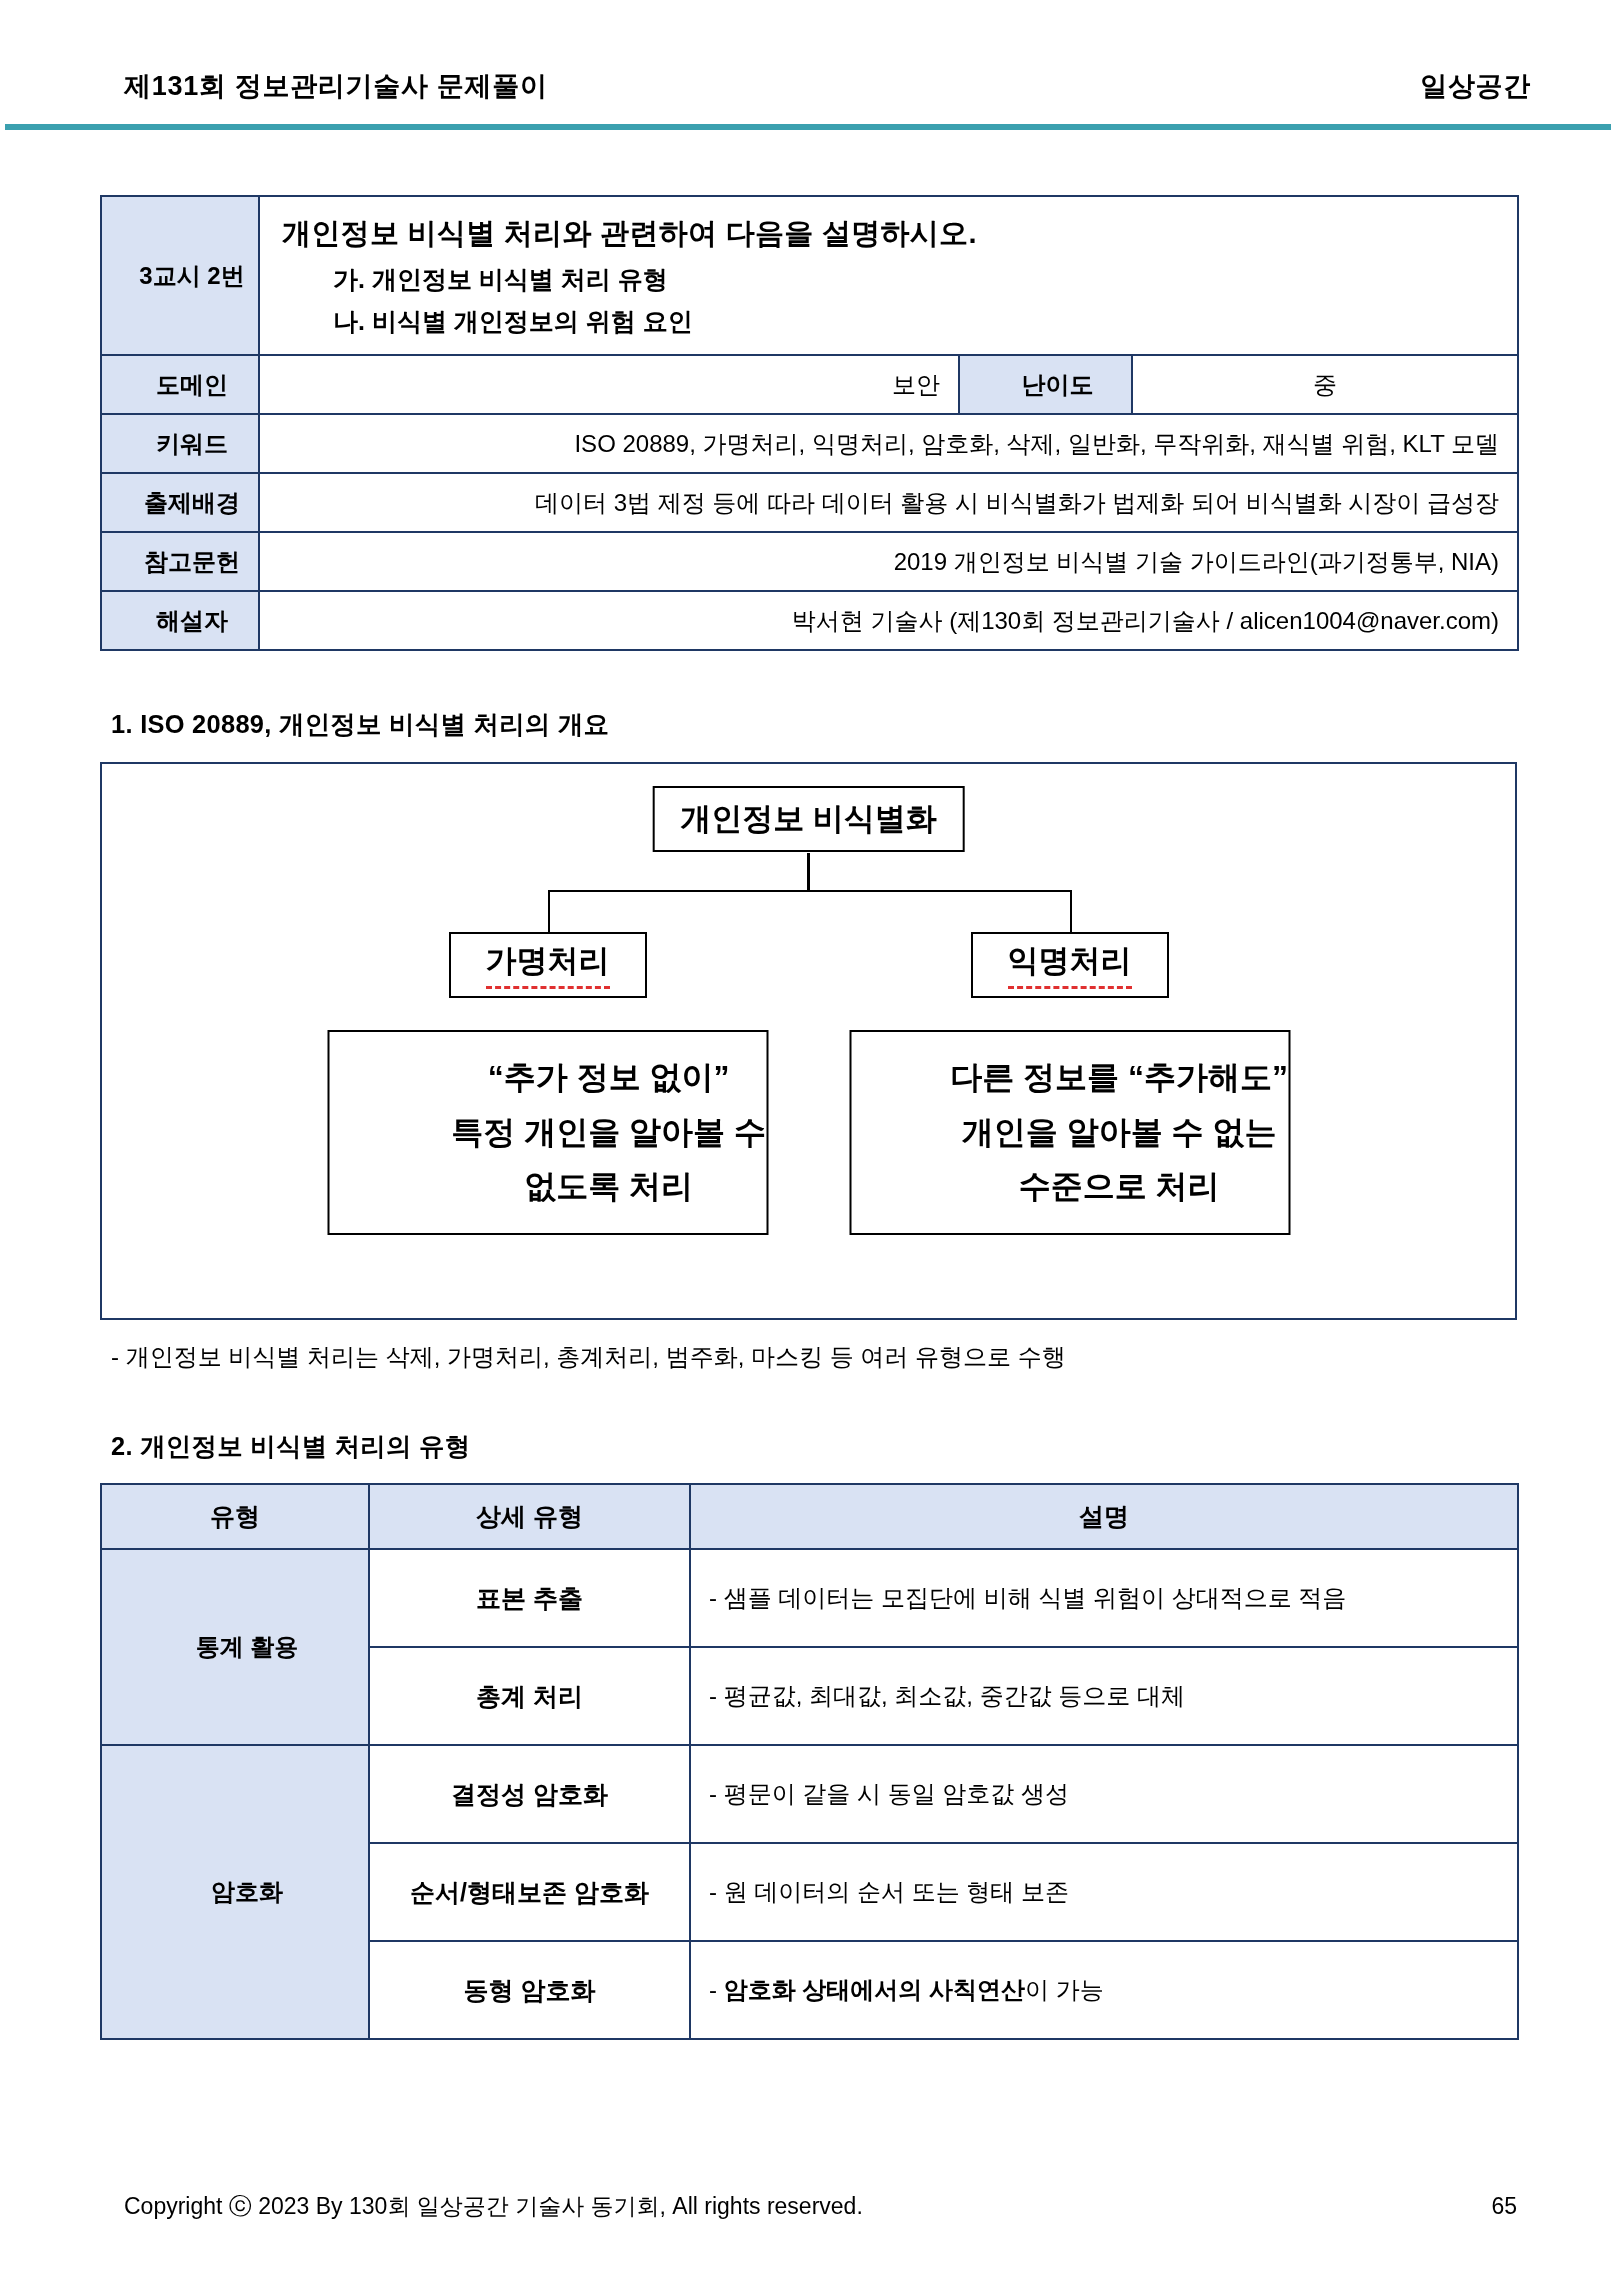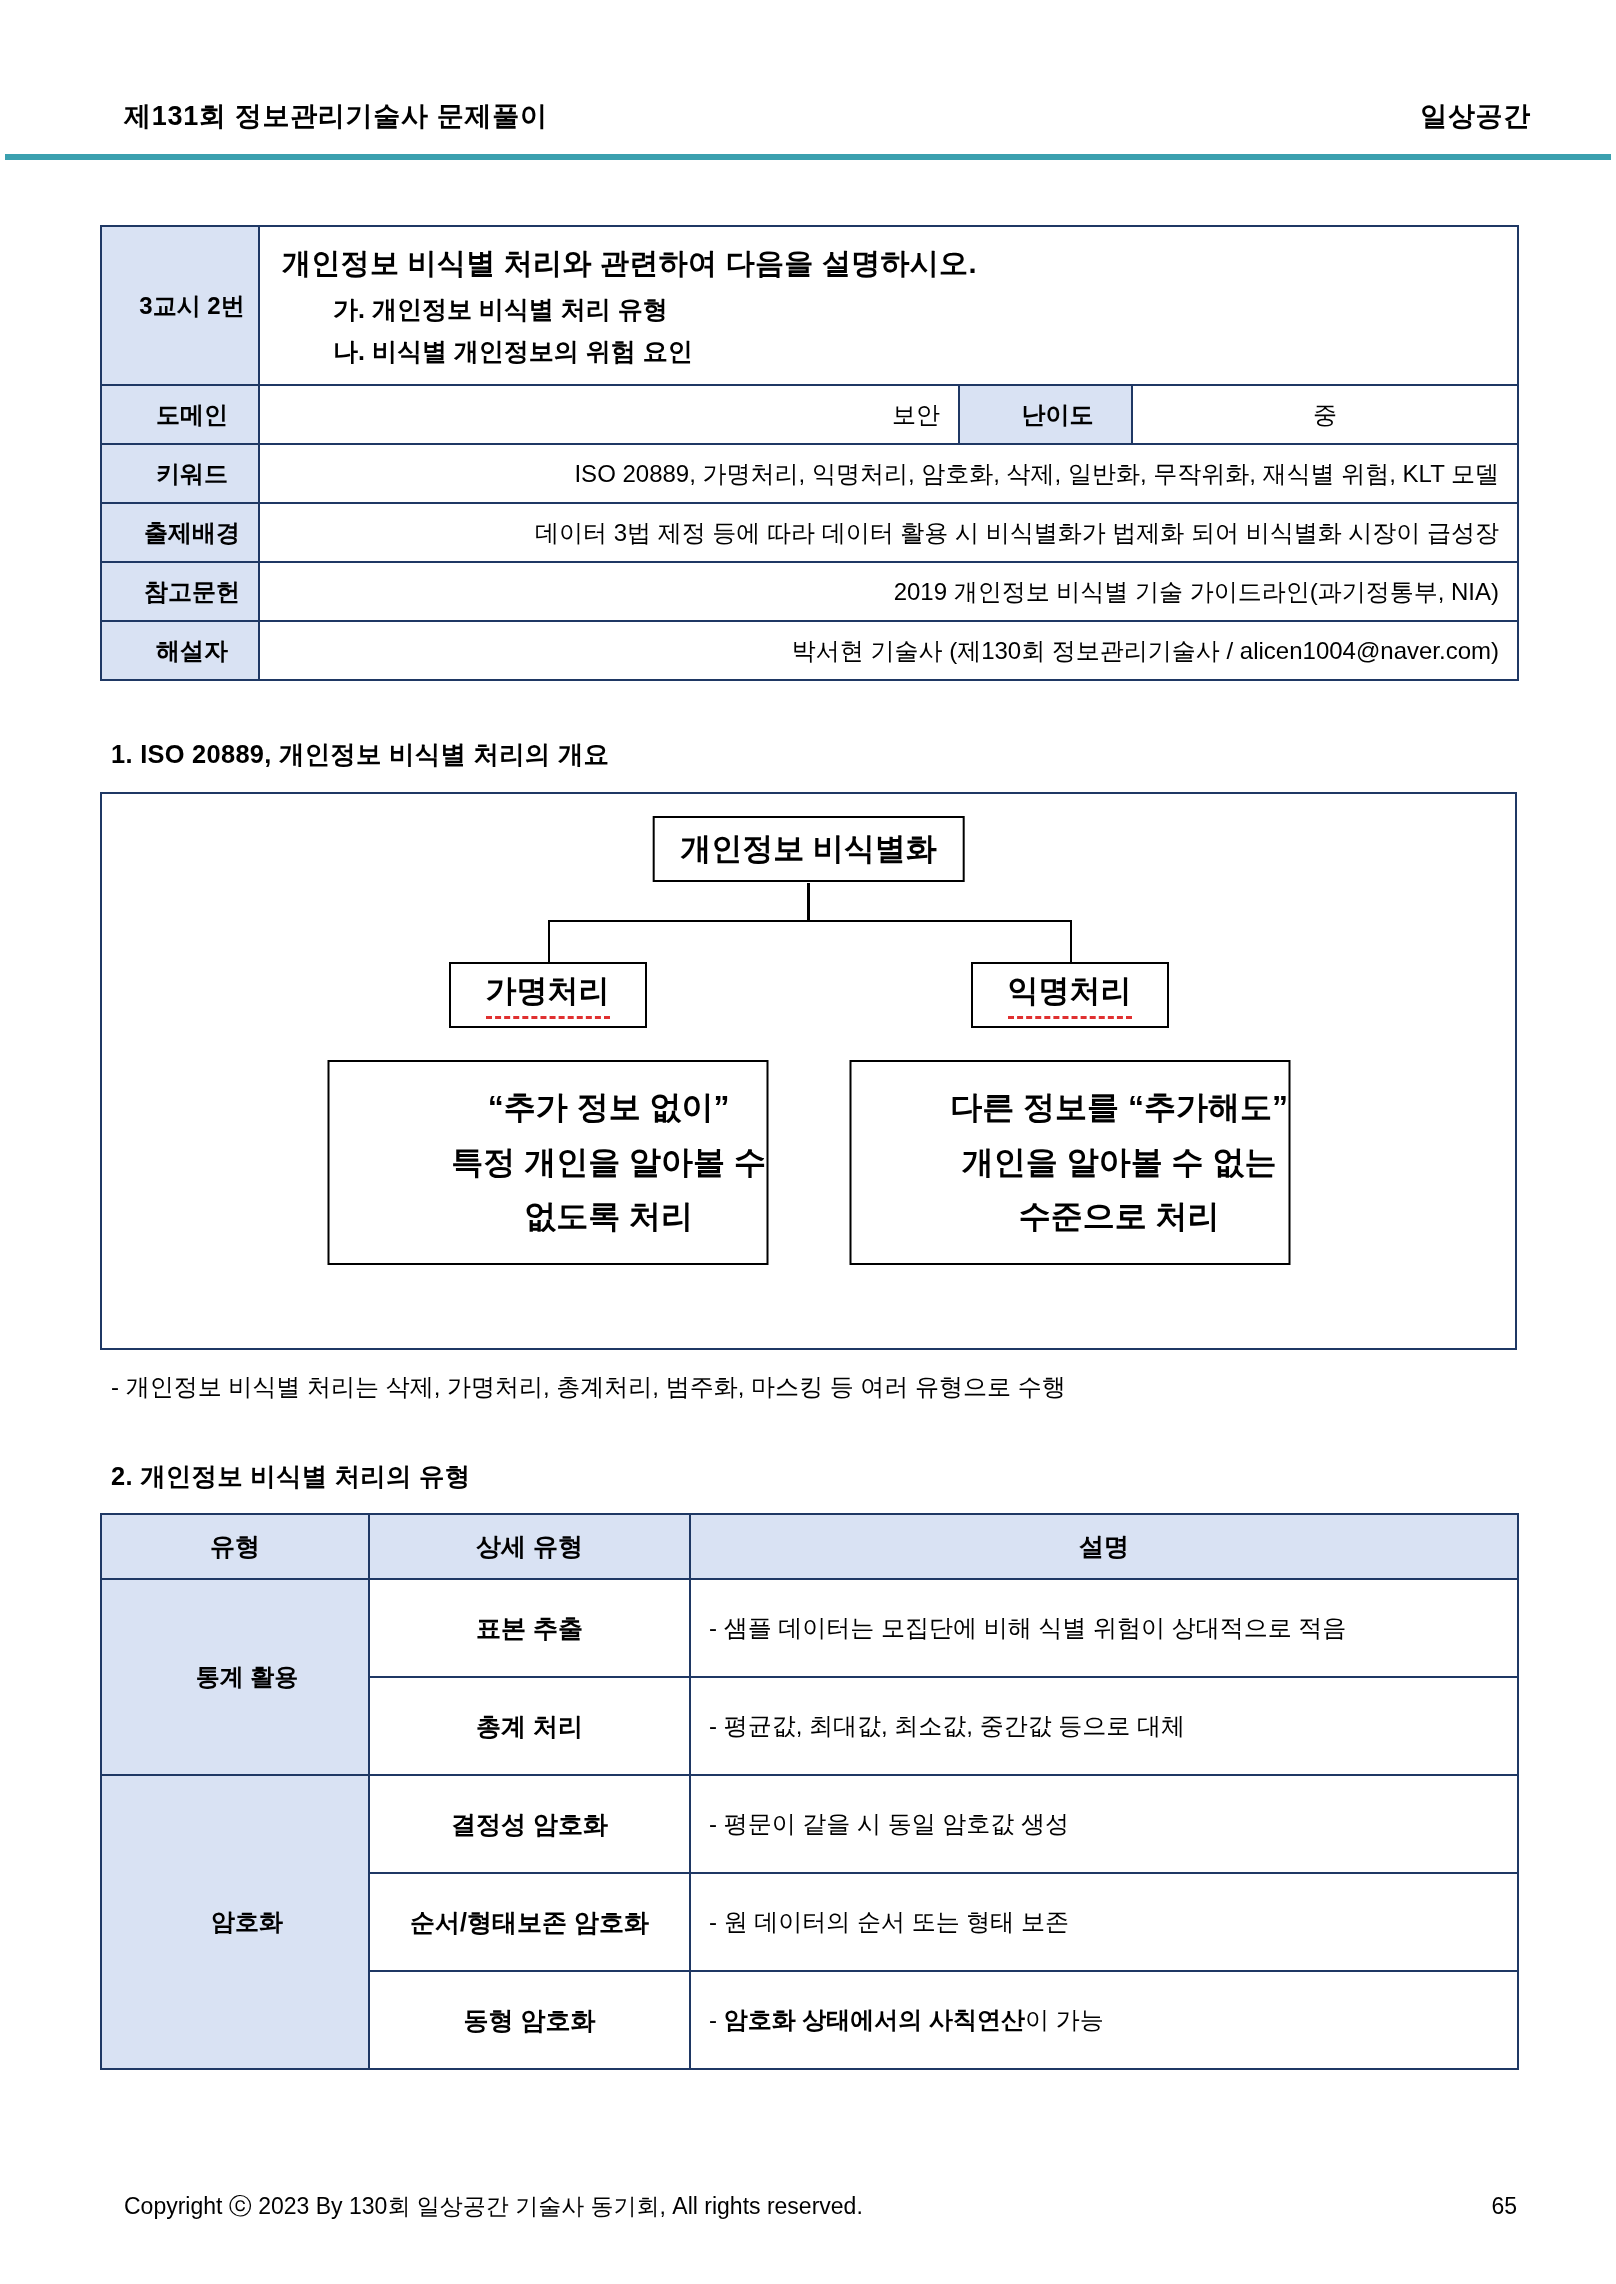--- a/index.html
+++ b/index.html
@@ -8,21 +8,21 @@
     --cell-fill:#D9E2F3;
     --red-underline:#E03030;
   }
   *{margin:0;padding:0;box-sizing:border-box;}
   html,body{background:#fff;}
   body{
     width:1616px;height:2284px;position:relative;overflow:hidden;
     color:#000;font-family:"Liberation Sans","DejaVu Sans",sans-serif;
   }
   
-  .hdr{display:flex;justify-content:space-between;align-items:flex-end;padding:68px 85px 19.5px 124px;margin-top:30px;}
+  .hdr{display:flex;justify-content:space-between;align-items:flex-end;padding:68px 85px 19.5px 124px;}
   .hdr-left,.hdr-right{font-size:27px;font-weight:bold;letter-spacing:0.7px;}
   .rule{height:6.5px;background:var(--accent-teal);margin:0 5.2px;}
 
   
   table{border-collapse:collapse;table-layout:fixed;width:1417px;margin-left:100px;}
   td{border:2.6px solid var(--border-navy);vertical-align:middle;word-break:keep-all;}
   .lbl{background:var(--cell-fill);font-weight:bold;text-align:center;font-size:24px;padding-left:24px;}
   .val{font-size:24px;padding:6.5px 18px;text-align:right;}
   .center{text-align:center;padding:6.5px;}
 

